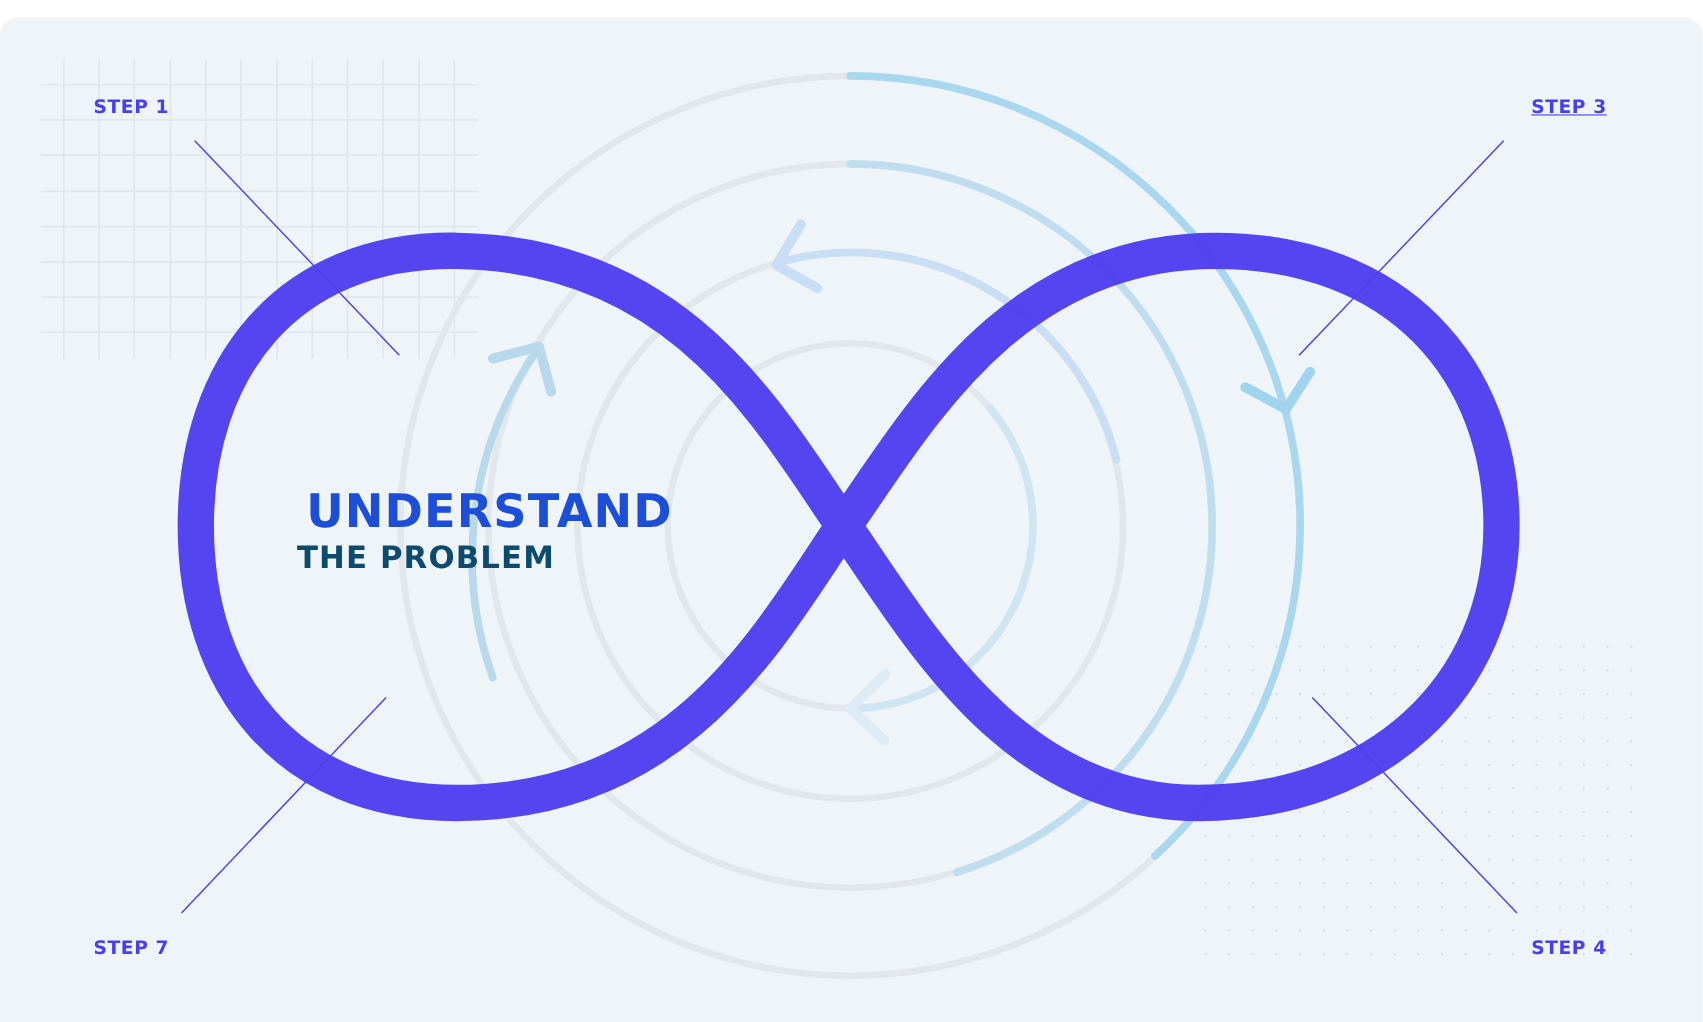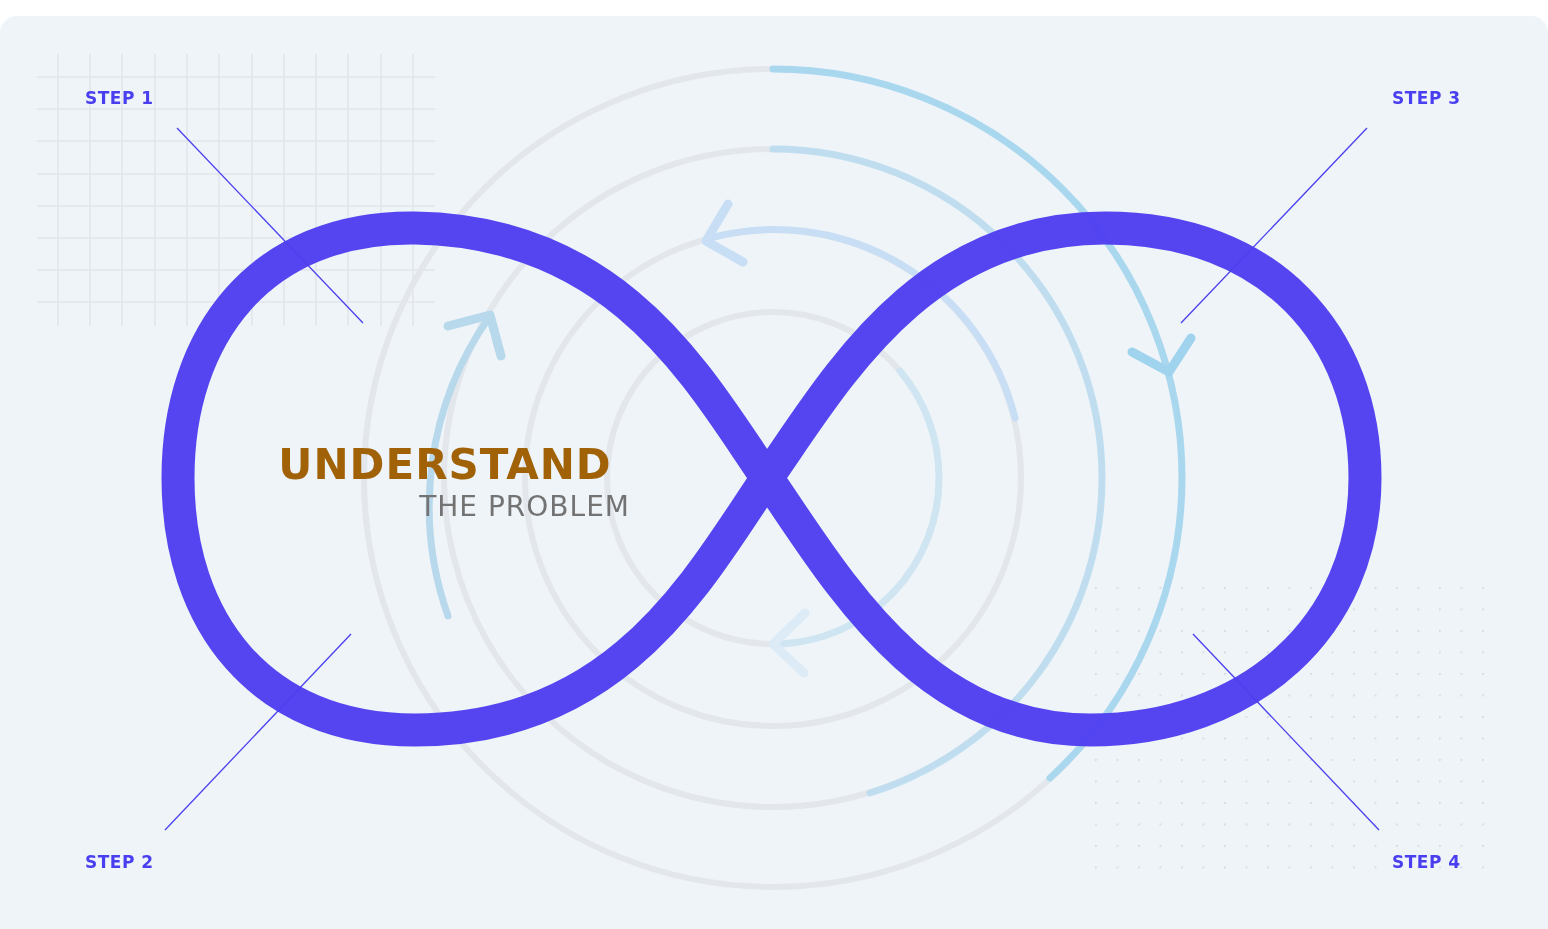--- a/index.html
+++ b/index.html
@@ -9,25 +9,25 @@
     background:#eff4f8; border-radius:17px; overflow:hidden;
   }
   svg.canvas { position:absolute; left:0; top:0; }
   .label {
     position:absolute; font-family:"DejaVu Sans", sans-serif; font-weight:bold;
     letter-spacing:0.5px;
   }
   .step { font-size:17px; color:#4a3ff0; }
   .title {
     position:absolute; font-family:"DejaVu Sans", sans-serif; font-weight:bold;
-    text-align:center; color:#a16207; font-size:42px; letter-spacing:1px; line-height:1;
+    text-align:center; color:#1d4ed8; font-size:42px; letter-spacing:1px; line-height:1;
   }
   .subtitle {
-    position:absolute; font-family:"DejaVu Sans", sans-serif; font-weight:normal;
-    text-align:right; color:#737373; font-size:28px; letter-spacing:1px; line-height:1;
+    position:absolute; font-family:"DejaVu Sans", sans-serif; font-weight:bold;
+    text-align:left; color:#0c4a6e; font-size:28px; letter-spacing:1px; line-height:1;
   }
 </style>
 </head>
 <body>
 
 <div class="card">
 
   <svg class="canvas" width="1548" height="929" viewBox="0 0 1548 929">
 
     <g stroke="#e2e6ec" stroke-width="1.5">
@@ -94,20 +94,20 @@
 
     <g stroke="#4a3ff0" stroke-width="1.3">
       <line x1="177" y1="112" x2="363" y2="307"></line>
       <line x1="165" y1="814" x2="351" y2="618"></line>
       <line x1="1367" y1="112" x2="1181" y2="307"></line>
       <line x1="1193" y1="618" x2="1379" y2="814"></line>
     </g>
   </svg>
 
   <div class="label step" style="left:85px; top:72px;">STEP 1</div>
-  <div class="label step" style="left:85px; top:836px;">STEP 2</div>
-  <div class="label step" style="left:1392px; top:72px;">STEP 3</div>
+  <div class="label step" style="left:85px; top:836px;">STEP 7</div>
+  <div class="label step" style="left:1392px; top:72px;text-decoration:underline;">STEP 3</div>
   <div class="label step" style="left:1392px; top:836px;">STEP 4</div>
 
   <div class="title" style="left:270px; width:350px; top:428px;">UNDERSTAND</div>
   <div class="subtitle" style="left:270px; width:360px; top:477px;">THE PROBLEM</div>
 
 </div>
 
 </body></html>

